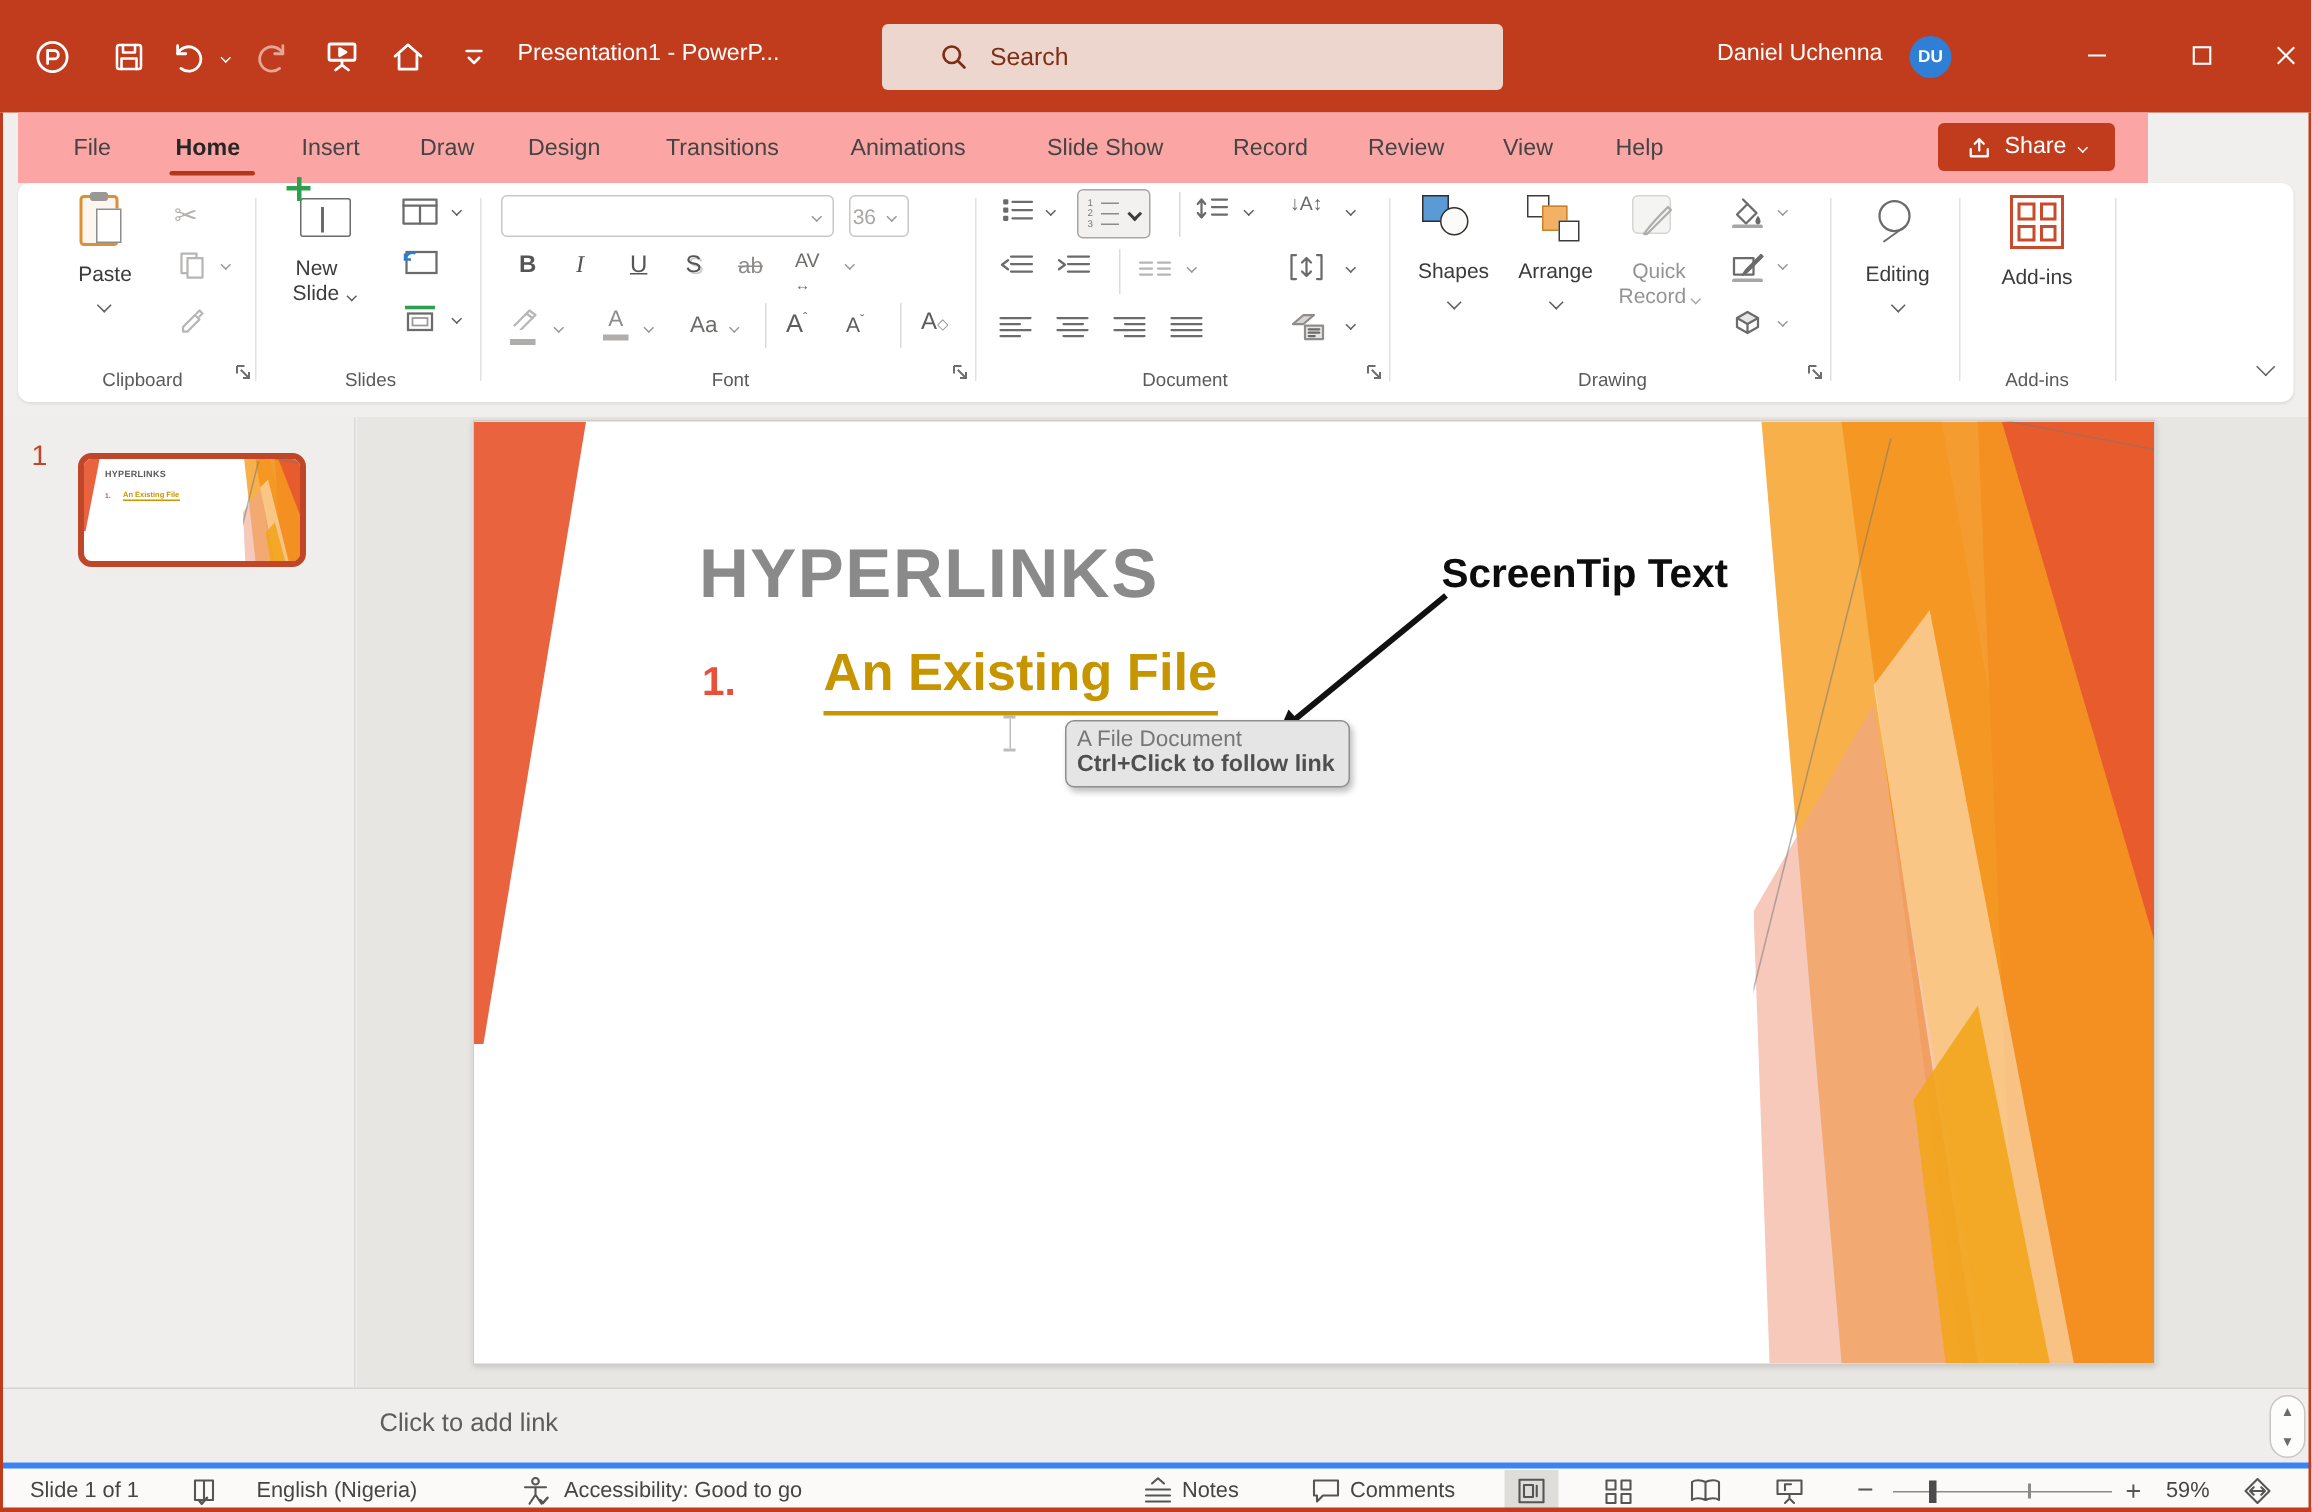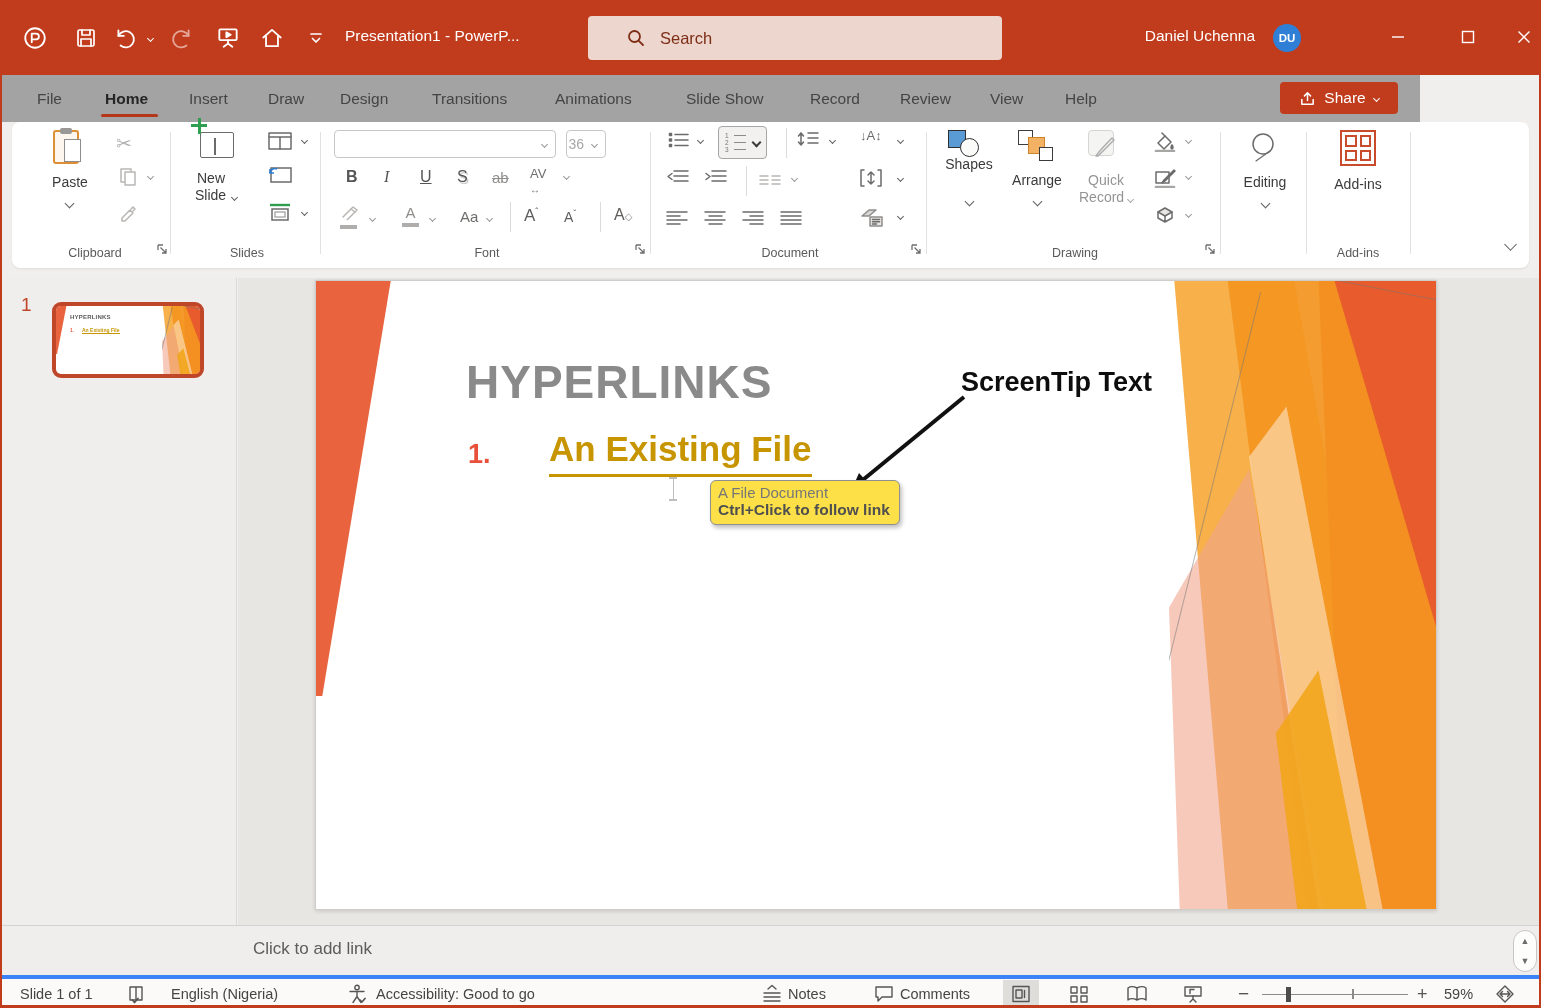--- a/index.html
+++ b/index.html
@@ -19,21 +19,21 @@
   .tb-ic svg { stroke:#fff; fill:none; stroke-width:1.7; stroke-linecap:round; stroke-linejoin:round; }
   .doc-title { position:absolute; left:345px; top:27px; font-size:15.5px; color:#fff; white-space:nowrap; }
   .searchbox { position:absolute; left:588px; top:16px; width:414px; height:44px; background:#edd6cd; border-radius:4px; display:flex; align-items:center; gap:14px; padding-left:38px; color:#7e2d17; font-size:16.5px; }
   .searchbox svg { stroke:#7e2d17; fill:none; stroke-width:1.8; stroke-linecap:round; }
   .user-name { position:absolute; right:286px; top:27px; font-size:15.5px; }
   .avatar { position:absolute; right:240px; top:24px; width:28px; height:28px; border-radius:50%; background:#2f7fd6; color:#fff; font-size:11.5px; font-weight:bold; display:flex; align-items:center; justify-content:center; }
   .winbtn { position:absolute; top:22px; width:34px; height:30px; display:flex; align-items:center; justify-content:center; }
   .winbtn svg { stroke:#fff; fill:none; stroke-width:1.4; }
 
   
-  .tabrow { position:absolute; left:0; top:75px; width:1420px; height:47px; background:#a3a3a3; }
+  .tabrow { position:absolute; left:12px; top:75px; width:1420px; height:47px; background:#fca5a5; }
   .tab { position:absolute; top:9px; height:30px; display:flex; align-items:center; font-size:15.5px; color:#444; padding:0 2px; }
   .tab.active { font-weight:bold; color:#262626; }
   .tab-underline { position:absolute; top:39px; height:3px; border-radius:2px; background:#b5371a; }
   .sharebtn { position:absolute; right:22px; top:7px; width:118px; height:32px; background:#c13b1d; border-radius:4px; color:#fff; display:flex; align-items:center; justify-content:center; gap:8px; font-size:15.5px; }
   .sharebtn svg { stroke:#fff; fill:none; stroke-width:1.6; stroke-linecap:round; stroke-linejoin:round; }
 
   
   .ribbon { position:absolute; left:12px; top:122px; width:1517px; height:146px; background:#ffffff; border-radius:8px; box-shadow:0 1px 2px rgba(0,0,0,.08); }
   .grp { position:absolute; top:0; height:146px; }
   .gdiv { position:absolute; top:10px; width:1px; height:122px; background:#e3e1df; }
@@ -70,21 +70,21 @@
   .design .d4 { background:#f0a58e; opacity:.6; clip-path:polygon(0 52%, 30% 30%, 58% 100%, 4% 100%); }
   .design .d5 { background:#fff; opacity:.45; clip-path:polygon(30% 28%, 44% 20%, 80% 100%, 56% 100%); }
   .design .d6 { background:#f2a51c; opacity:.9; clip-path:polygon(40% 72%, 56% 62%, 74% 100%, 48% 100%); }
   .design .ln1 { background:none; border-left:1px solid rgba(120,120,120,.55); width:0; left:30%; top:-10%; height:120%; transform:rotate(14deg); inset:auto; position:absolute; }
   .design .ln2 { background:none; border-top:1px solid rgba(120,120,120,.5); height:0; width:130%; left:-15%; top:62%; transform:rotate(11deg); position:absolute; inset:auto; }
 
   .slide-title { position:absolute; left:150px; top:74px; font-size:46px; font-weight:bold; letter-spacing:1px; color:#8a8a8a; }
   .list-number { position:absolute; left:152px; top:158px; font-size:27px; font-weight:bold; color:#e8503a; }
   .slide-link { position:absolute; left:233px; top:148px; font-size:35px; font-weight:bold; color:#c79500; border-bottom:3px solid #c79500; padding-bottom:5px; }
   .screentip-label { position:absolute; left:645px; top:86px; font-size:27px; font-weight:800; color:#0d0d0d; }
-  .tooltip { position:absolute; left:394px; top:199px; background:#fde047; border:1.4px solid #8f8f8f; border-radius:6px; box-shadow:2px 3px 4px rgba(0,0,0,.25); padding:3px 9px 5px 7px; white-space:nowrap; }
+  .tooltip { position:absolute; left:394px; top:199px; background:#e5e5e5; border:1.4px solid #8f8f8f; border-radius:6px; box-shadow:2px 3px 4px rgba(0,0,0,.25); padding:3px 9px 5px 7px; white-space:nowrap; }
   .tooltip .l1 { font-size:15px; color:#767676; }
   .tooltip .l2 { font-size:15.5px; font-weight:bold; color:#4f4f4f; }
   .ibeam { position:absolute; left:352px; top:196px; width:10px; height:24px; opacity:.65; }
   .ibeam i { position:absolute; left:4.5px; top:2px; width:1.6px; height:20px; background:#9a9a9a; display:block; }
   .ibeam em { position:absolute; left:1px; width:8px; height:1.6px; background:#9a9a9a; display:block; }
 
   
   .mini-title { position:absolute; left:14px; top:8px; font-size:6px; font-weight:bold; color:#5a5a5a; letter-spacing:.2px; }
   .mini-num { position:absolute; left:14px; top:22px; font-size:4.5px; font-weight:bold; color:#e8503a; }
   .mini-link { position:absolute; left:26px; top:21px; font-size:5px; font-weight:bold; color:#c79500; border-bottom:.8px solid #c79500; }
@@ -441,21 +441,21 @@
             <path d="M1 1 h5 M1 1 v5 M3.5 3.5 L9 9 M9 5 v4 h-4"></path>
           </svg>
       </div>
     </div>
     <div class="gdiv" style="left:914px"></div>
 
     <div class="grp" style="left:918px; width:290px">
       <div class="r" style="left:10px; top:8px; width:58px; text-align:center">
         <div class="r" style="left:8px; top:0; width:18px; height:18px; background:#5b9bd5; border:1.6px solid #2f2f2f"></div>
         <div class="r" style="left:20px; top:8px; width:19px; height:19px; background:#fbfbfa; border:1.6px solid #2f2f2f; border-radius:50%"></div>
-        <div class="biglbl r" style="left:0; right:0; top:26px">Shapes</div>
+        <div class="biglbl r" style="left:0; right:0; top:42px">Shapes</div>
         <span class="chev r" style="left:26px; top:68px"></span>
       </div>
       <div class="r" style="left:76px; top:8px; width:62px; text-align:center">
         <div class="sqr" style="left:12px; top:0; width:15px; height:15px"></div>
         <div class="r" style="left:22px; top:7px; width:17px; height:17px; background:#f3b163; border:1.6px solid #cc8329"></div>
         <div class="sqr" style="left:33px; top:17px; width:14px; height:14px"></div>
         <div class="biglbl r" style="left:0; right:0; top:42px">Arrange</div>
         <span class="chev r" style="left:28px; top:68px"></span>
       </div>
       <div class="r" style="left:144px; top:8px; width:64px; text-align:center; opacity:.55">

